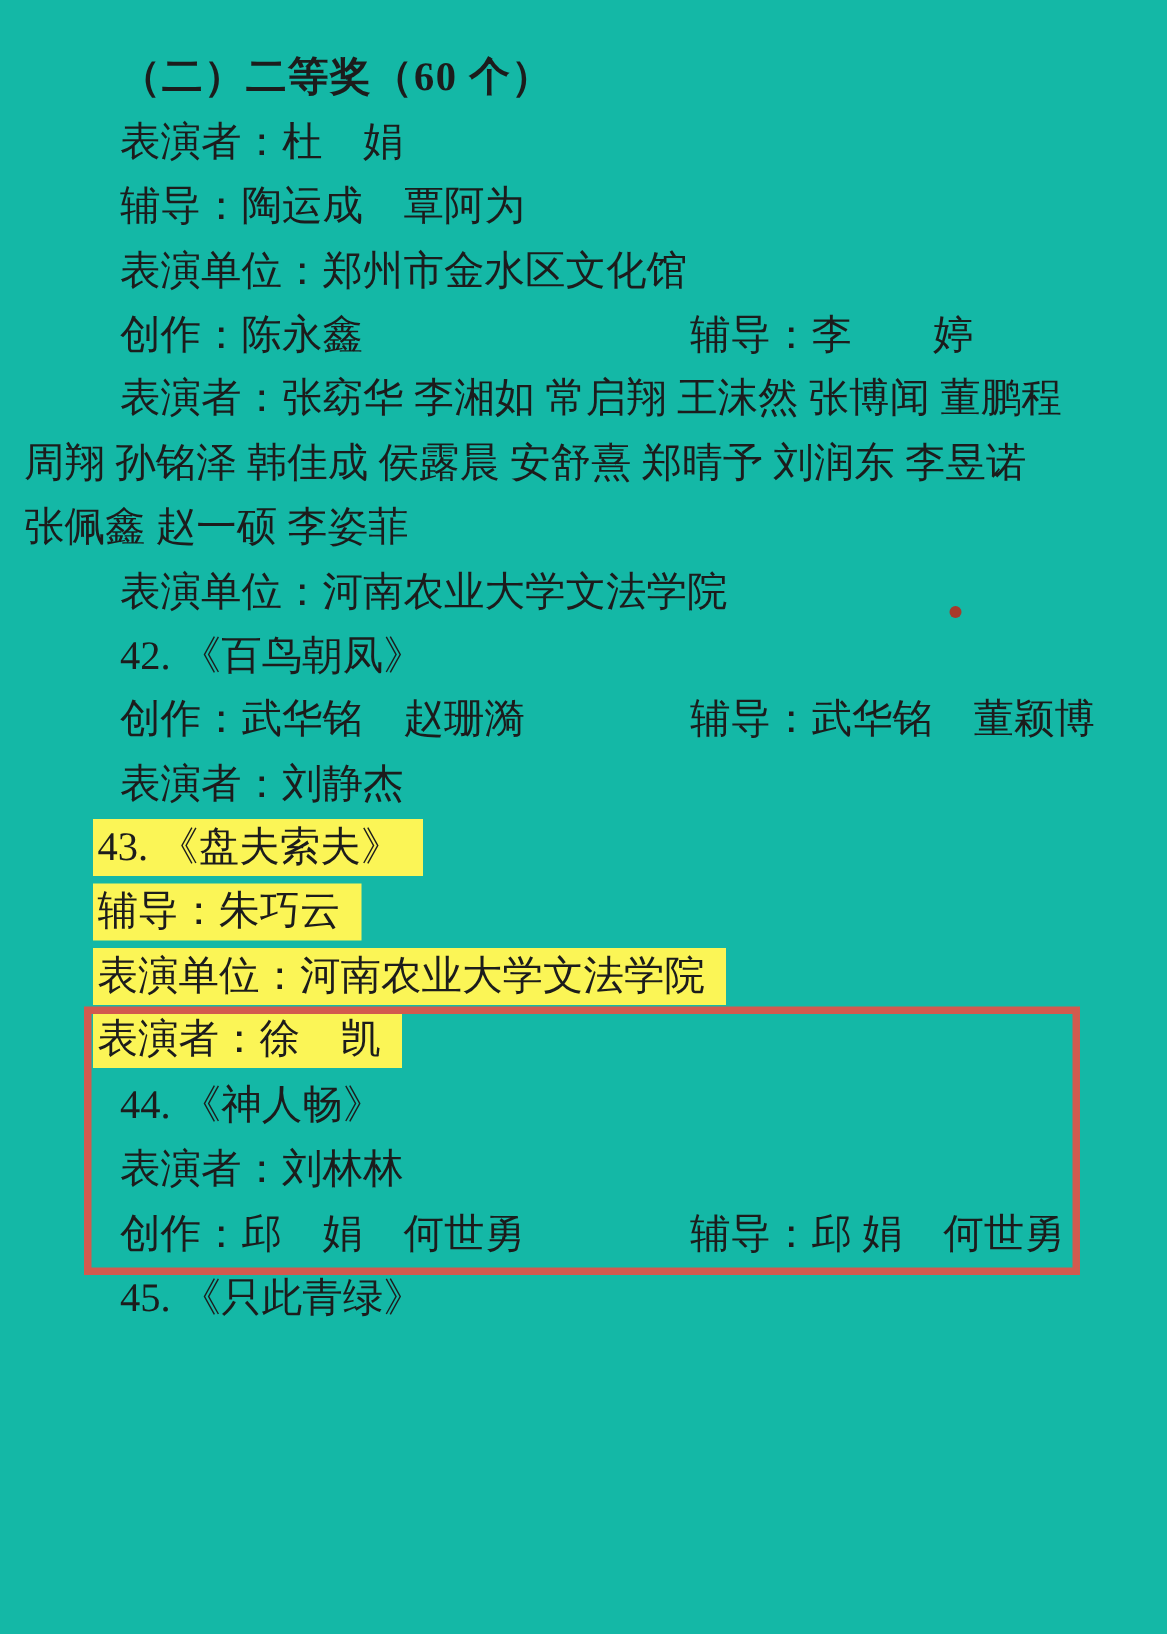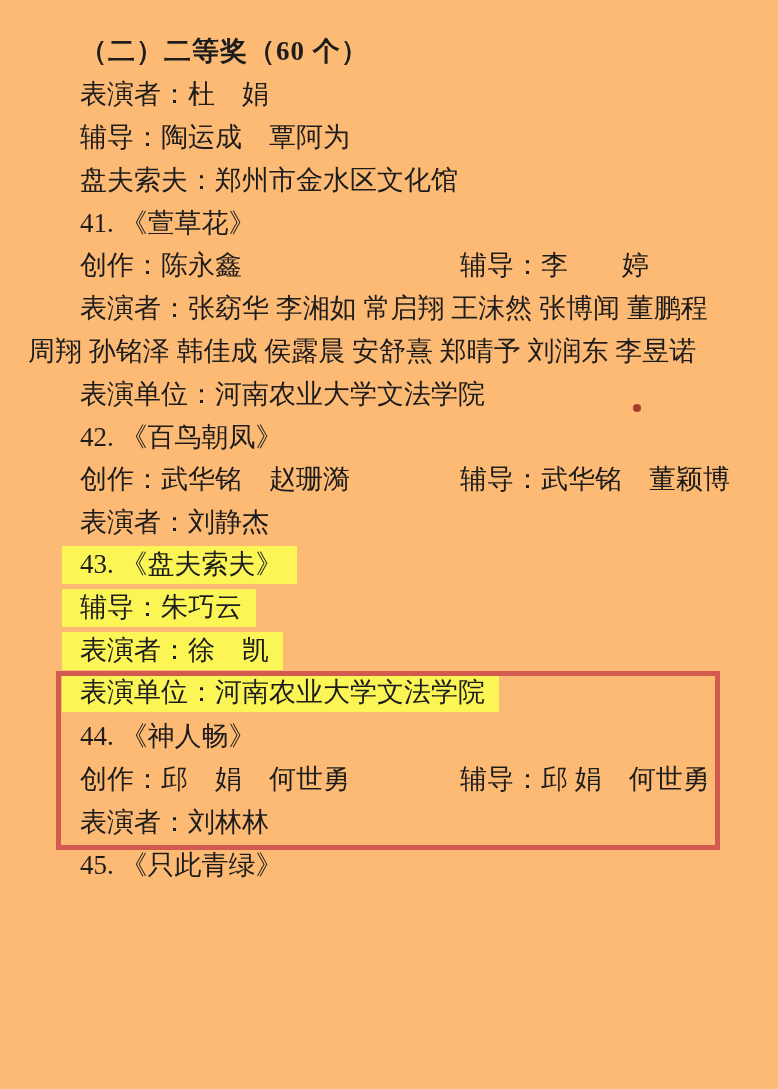--- a/index.html
+++ b/index.html
@@ -1,46 +1,46 @@
 <!DOCTYPE html>
 <html><head>
 <meta charset="utf-8">
 <style>
   html,body { margin:0; padding:0; background:#e8e8e8; }
   .page {
     position:relative;
     width:778px; height:1089px;
     margin:0 auto;
-    background:#fdba74;
+    background:#14b8a6;
     overflow:hidden;
     font-family:"Liberation Serif","DejaVu Serif",serif;
     color:#1c1c1c;
     font-size:27px;
   }
   .doc { position:absolute; top:30px; left:0; width:100%; }
   .line {
     height:42.8px;
     display:flex;
     align-items:center;
     padding-left:80px;
     position:relative;
     white-space:pre;
     box-sizing:border-box;
   }
-  .line.hanging { padding-left:28px;align-items:center; }
+  .line.hanging { padding-left:16px;align-items:center; }
   .heading { font-weight:bold; letter-spacing:1px; }
   .col2 {
     position:absolute;
     left:460px; top:50%;
     transform:translateY(-50%);
     white-space:pre;
   }
   .hl {
     background:#fbf556;
-    padding:4px 14px 5px 18px;
+    padding:4px 14px 5px 3px;
     margin-left:-18px;
     line-height:29px;
     display:inline-block;
   }
   .red-box {
     position:absolute;
     left:56px; top:671px;
     width:664px; height:179px;
     border:5px solid #d25a4e;
     box-sizing:border-box;
@@ -64,35 +64,35 @@
       <span class="heading">（二）二等奖（60 个）</span>
     </div>
 
     <div class="line">
       <span>表演者：杜　娟</span>
     </div>
     <div class="line">
       <span>辅导：陶运成　覃阿为</span>
     </div>
     <div class="line">
-      <span>盘夫索夫：郑州市金水区文化馆</span>
+      <span>表演单位：郑州市金水区文化馆</span>
     </div>
 
-    <div class="line">
-      <span>41. 《萱草花》</span>
-    </div>
     <div class="line">
       <span>创作：陈永鑫</span>
       <span class="col2">辅导：李　　婷</span>
     </div>
     <div class="line">
       <span>表演者：张窈华 李湘如 常启翔 王沫然 张博闻 董鹏程</span>
     </div>
     <div class="line hanging">
       <span>周翔 孙铭泽 韩佳成 侯露晨 安舒熹 郑晴予 刘润东 李昱诺</span>
+    </div>
+    <div class="line hanging">
+      <span>张佩鑫 赵一硕 李姿菲</span>
     </div>
     <div class="line">
       <span>表演单位：河南农业大学文法学院</span>
     </div>
 
     <div class="line">
       <span>42. 《百鸟朝凤》</span>
     </div>
     <div class="line">
       <span>创作：武华铭　赵珊漪</span>
@@ -102,35 +102,35 @@
       <span>表演者：刘静杰</span>
     </div>
 
     <div class="line">
       <span class="hl">43. 《盘夫索夫》</span>
     </div>
     <div class="line">
       <span class="hl">辅导：朱巧云</span>
     </div>
     <div class="line">
-      <span class="hl">表演者：徐　凯</span>
+      <span class="hl">表演单位：河南农业大学文法学院</span>
     </div>
     <div class="line">
-      <span class="hl">表演单位：河南农业大学文法学院</span>
+      <span class="hl">表演者：徐　凯</span>
     </div>
 
     <div class="line">
       <span>44. 《神人畅》</span>
     </div>
     <div class="line">
+      <span>表演者：刘林林</span>
+    </div>
+    <div class="line">
       <span>创作：邱　娟　何世勇</span>
       <span class="col2">辅导：邱 娟　何世勇</span>
-    </div>
-    <div class="line">
-      <span>表演者：刘林林</span>
     </div>
 
     <div class="line">
       <span>45. 《只此青绿》</span>
     </div>
 
   </div>
 
   <div class="red-box"></div>
   <div class="red-dot"></div>

